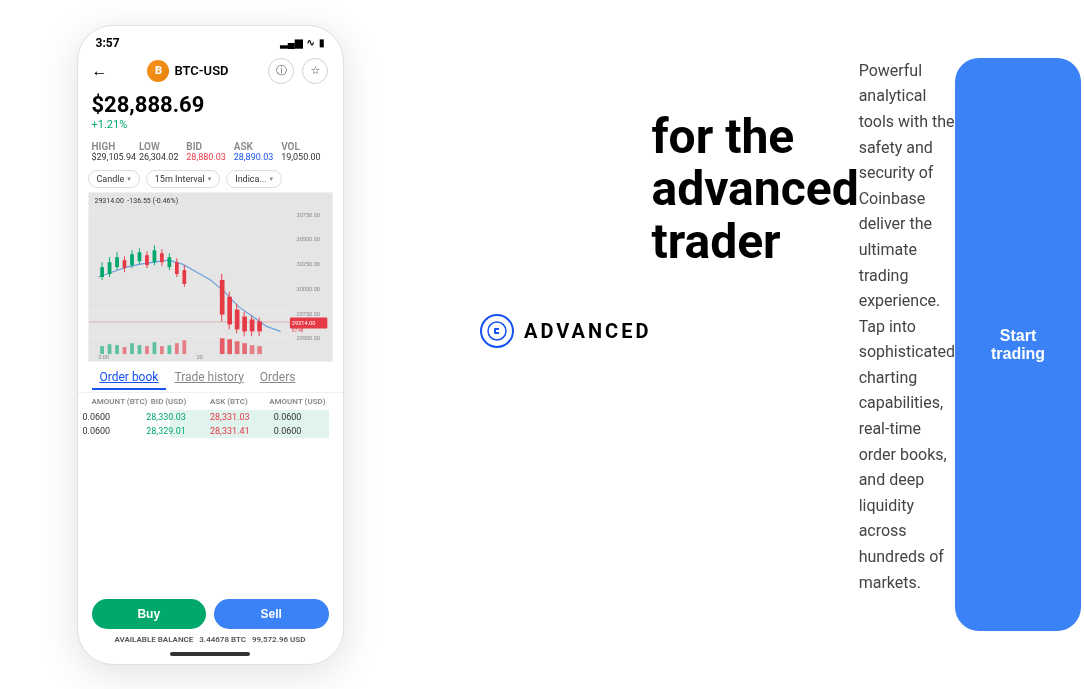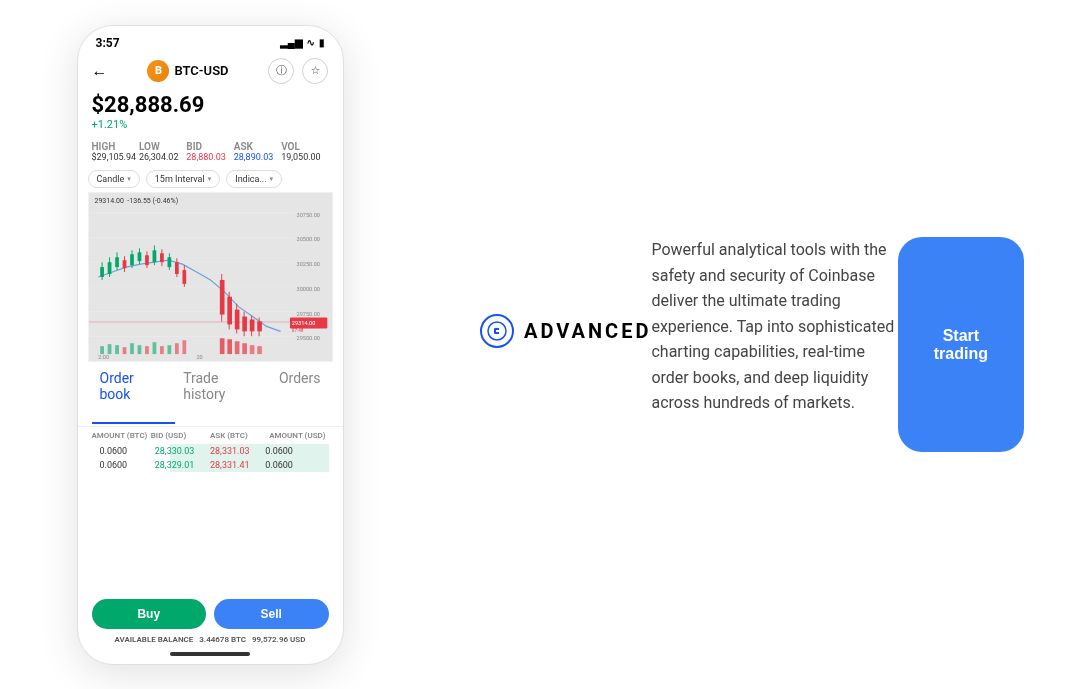--- a/index.html
+++ b/index.html
@@ -175,45 +175,46 @@
     }
 
     
     .tabs-row {
       display: flex;
       gap: 0;
       padding: 6px 14px 2px;
       border-bottom: 1px solid #f0f0f0;
     }
     .tab {
-      font-size: 14px;
-      padding: 2px 8px 20px;
+      font-size: 12px;
+      padding: 2px 8px 4px;
       cursor: pointer;
       color: #888;
+      text-decoration: underline;
     }
     .tab.active {
       color: #1652f0;
       border-bottom: 2px solid #1652f0;
     }
 
     .order-book-headers {
       display: flex;
       padding: 4px 14px;
     }
     .ob-header {
       flex: 1;
       font-size: 8px;
       color: #888;
       font-weight: 600;
       text-transform: uppercase;
     }
 
     .order-row {
       display: flex;
-      padding: 2px 22px;
+      padding: 2px 5px;
       position: relative;
       justify-content: flex-end;
     }
     .order-row .bg-bid {
       position: absolute;
       right: 14px;
       top: 0;
       bottom: 0;
       background: rgba(0,168,107,0.12);
       width: 60%;
@@ -552,19 +553,20 @@
         <circle cx="10" cy="10" r="9" fill="none" stroke="#1652f0" stroke-width="1.5"></circle>
         <path d="M10 4 C13.3 4, 16 6.7, 16 10 C16 13.3, 13.3 16, 10 16 C6.7 16, 4 13.3, 4 10 C4 6.7, 6.7 4, 10 4Z" fill="none"></path>
         <path d="M7 8 L7 12 Q7 13 8 13 L12 13 L12 11 L9 11 L9 9 L12 9 L12 7 L8 7 Q7 7 7 8Z" fill="#1652f0"></path>
       </svg>
     </div>
     <span class="brand-name">ADVANCED</span>
   </div>
 
   <h1 class="headline">
     <br>
+    <span>for the advanced trader</span>
   </h1>
 
   <p class="subtext">Powerful analytical tools with the safety and security of Coinbase deliver the ultimate trading experience. Tap into sophisticated charting capabilities, real-time order books, and deep liquidity across hundreds of markets.</p>
 
   <button class="cta-button">Start trading</button>
 
 </div>
 
 </body></html>

